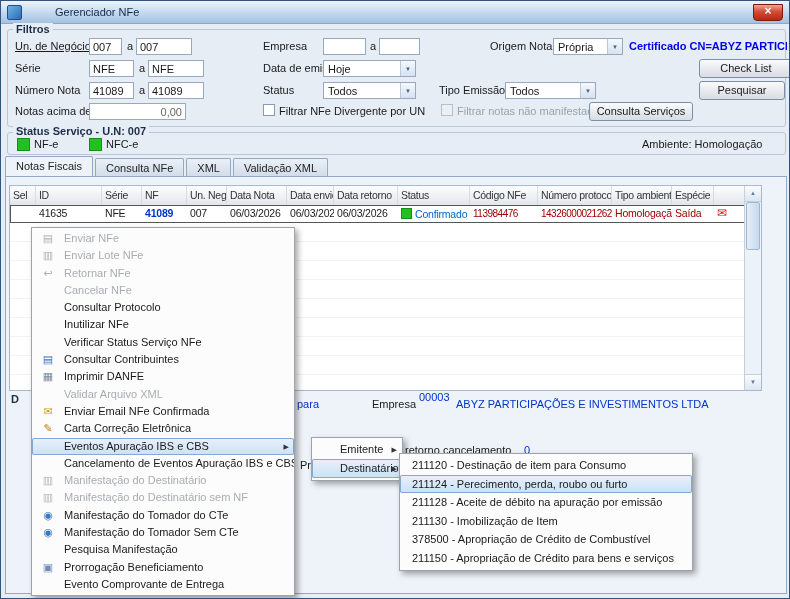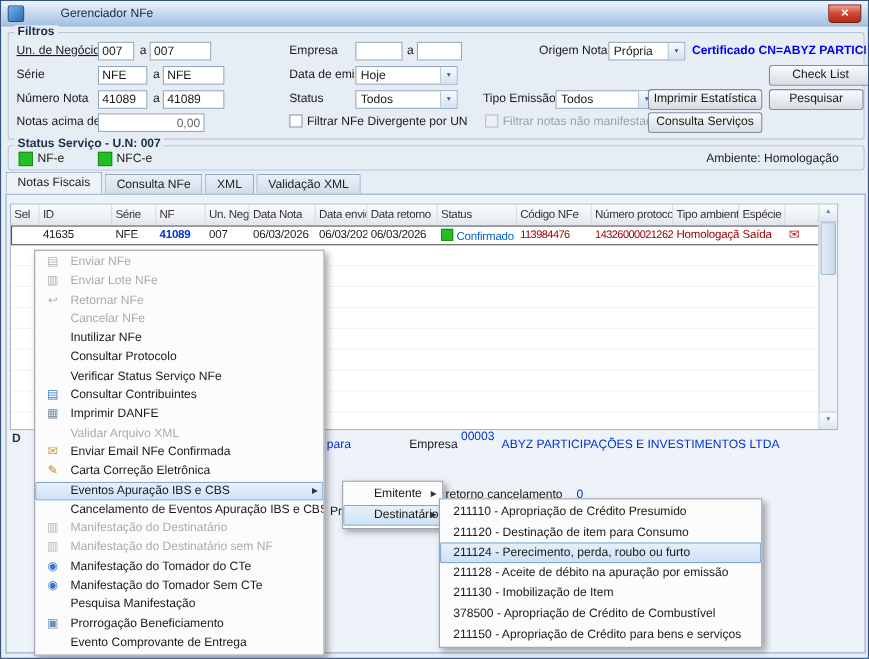--- a/index.html
+++ b/index.html
@@ -134,21 +134,20 @@
   <span class="lbl" style="left:262px;top:83px;">Status</span>
   <div class="dd" style="left:322px;top:81px;width:93px;">
     <span class="dd-val">Todos</span>
     <span class="dd-btn">▼</span>
   </div>
   <span class="lbl" style="left:438px;top:83px;">Tipo Emissão</span>
   <div class="dd" style="left:504px;top:81px;width:91px;">
     <span class="dd-val">Todos</span>
     <span class="dd-btn">▼</span>
   </div>
-  <div class="btn" style="left:588px;top:80px;width:104px;">Imprimir Estatística</div>
   <div class="btn" style="left:698px;top:80px;width:86px;">Pesquisar</div>
 
   <span class="lbl" style="left:14px;top:104px;">Notas acima de</span>
   <div class="tb num" style="left:88px;top:102px;width:97px;">0,00</div>
   <span class="chk" style="left:262px;top:103px;"></span>
   <span class="lbl" style="left:278px;top:104px;">Filtrar NFe Divergente por UN</span>
   <span class="chk dis" style="left:440px;top:103px;"></span>
   <span class="lbl dis" style="left:456px;top:104px;">Filtrar notas não manifestadas</span>
   <div class="btn" style="left:588px;top:101px;width:104px;">Consulta Serviços</div>
 
@@ -226,22 +225,22 @@
   <span class="abs v-blue" style="left:455px;top:397px;">ABYZ PARTICIPAÇÕES E INVESTIMENTOS LTDA</span>
   <span class="lbl" style="left:404px;top:443px;">retorno cancelamento</span>
   <span class="abs v-blue" style="left:523px;top:443px;">0</span>
   <span class="lbl" style="left:299px;top:458px;">Prot. C</span>
 
   <div class="menu" id="context-menu" style="left:30px;top:226px;width:262px;">
       <div class="menu-item disabled"><span class="mi-icon" style="color: rgb(172, 178, 188);">▤</span><span>Enviar NFe</span></div>
       <div class="menu-item disabled"><span class="mi-icon" style="color: rgb(172, 178, 188);">▥</span><span>Enviar Lote NFe</span></div>
       <div class="menu-item disabled"><span class="mi-icon" style="color: rgb(172, 178, 188);">↩</span><span>Retornar NFe</span></div>
       <div class="menu-item disabled"><span>Cancelar NFe</span></div>
+      <div class="menu-item"><span>Consultar Protocolo</span></div>
       <div class="menu-item"><span>Inutilizar NFe</span></div>
-      <div class="menu-item"><span>Consultar Protocolo</span></div>
       <div class="menu-item"><span>Verificar Status Serviço NFe</span></div>
       <div class="menu-item"><span class="mi-icon" style="color: rgb(59, 118, 196);">▤</span><span>Consultar Contribuintes</span></div>
       <div class="menu-item"><span class="mi-icon" style="color: rgb(122, 139, 160);">▦</span><span>Imprimir DANFE</span></div>
       <div class="menu-item disabled"><span>Validar Arquivo XML</span></div>
       <div class="menu-item"><span class="mi-icon" style="color: rgb(208, 154, 30);">✉</span><span>Enviar Email NFe Confirmada</span></div>
       <div class="menu-item"><span class="mi-icon" style="color: rgb(192, 126, 24);">✎</span><span>Carta Correção Eletrônica</span></div>
       <div class="menu-item hl"><span>Eventos Apuração IBS e CBS</span><span class="mi-arrow">▶</span></div>
       <div class="menu-item"><span>Cancelamento de Eventos Apuração IBS e CBS</span></div>
       <div class="menu-item disabled"><span class="mi-icon" style="color: rgb(180, 184, 192);">▥</span><span>Manifestação do Destinatário</span></div>
       <div class="menu-item disabled"><span class="mi-icon" style="color: rgb(180, 184, 192);">▥</span><span>Manifestação do Destinatário sem NF</span></div>
@@ -249,21 +248,20 @@
       <div class="menu-item"><span class="mi-icon" style="color: rgb(59, 118, 196);">◉</span><span>Manifestação do Tomador Sem CTe</span></div>
       <div class="menu-item"><span>Pesquisa Manifestação</span></div>
       <div class="menu-item"><span class="mi-icon" style="color: rgb(110, 143, 181);">▣</span><span>Prorrogação Beneficiamento</span></div>
       <div class="menu-item"><span>Evento Comprovante de Entrega</span></div>
     </div>
   <div class="menu" id="submenu1" style="left:310px;top:436px;width:90px;">
       <div class="menu-item"><span>Emitente</span><span class="mi-arrow">▶</span></div>
       <div class="menu-item hl"><span>Destinatário</span><span class="mi-arrow">▶</span></div>
     </div>
   <div class="menu" id="submenu2" style="left:398px;top:452px;width:292px;">
-      <div class="menu-item"><span>211110 - Apropriação de Crédito Presumido</span></div>
       <div class="menu-item"><span>211120 - Destinação de item para Consumo</span></div>
       <div class="menu-item hl"><span>211124 - Perecimento, perda, roubo ou furto</span></div>
       <div class="menu-item"><span>211128 - Aceite de débito na apuração por emissão</span></div>
       <div class="menu-item"><span>211130 - Imobilização de Item</span></div>
       <div class="menu-item"><span>378500 - Apropriação de Crédito de Combustível</span></div>
       <div class="menu-item"><span>211150 - Apropriação de Crédito para bens e serviços</span></div>
     </div>
 
 </div>
 

